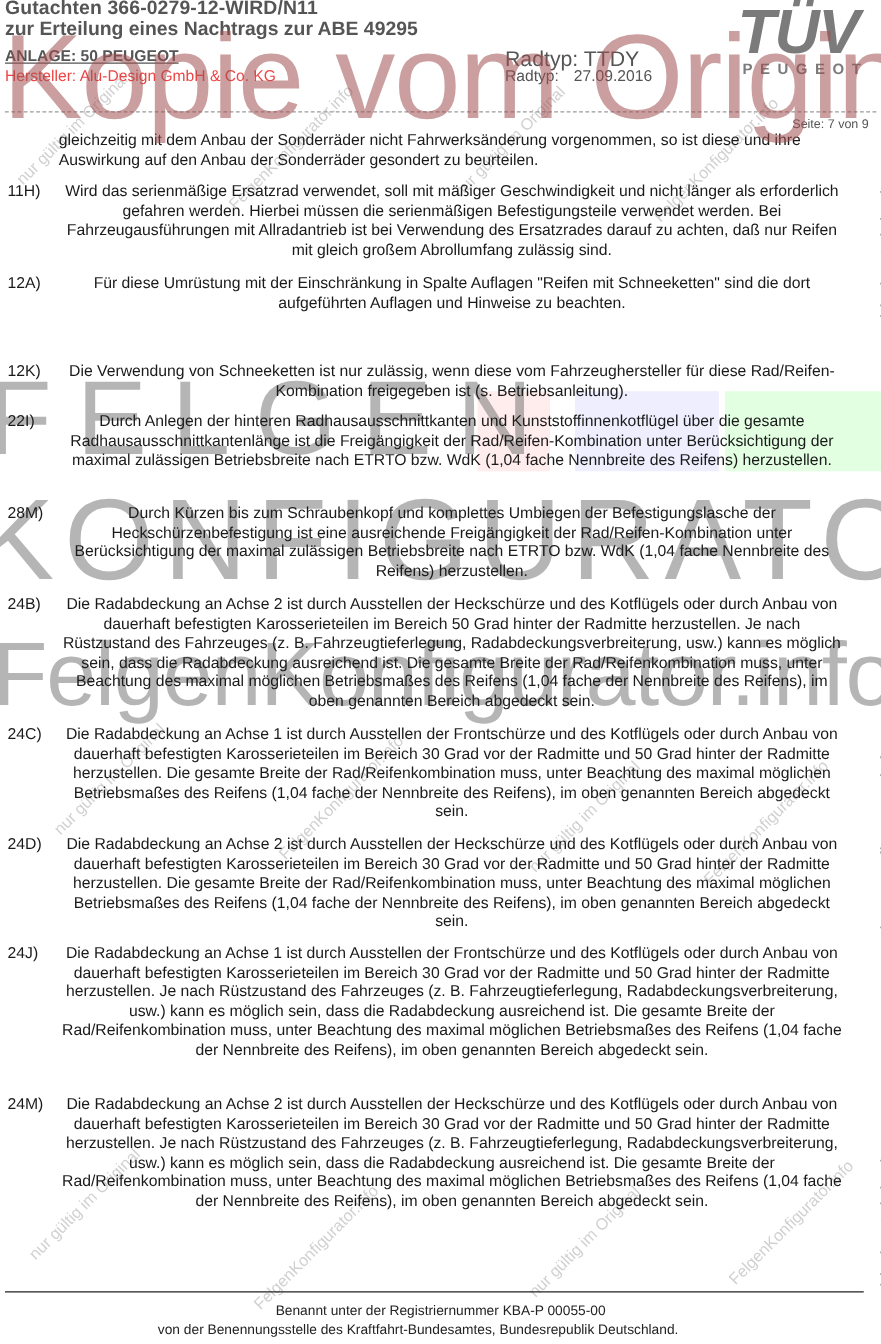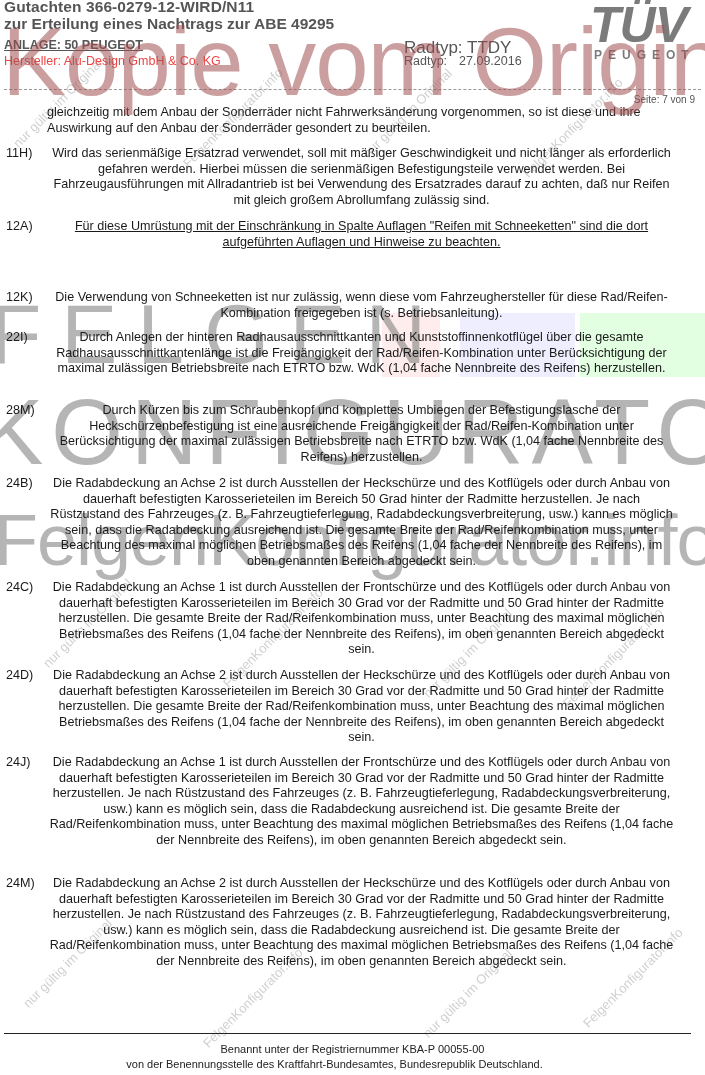--- a/index.html
+++ b/index.html
@@ -104,21 +104,21 @@
   <div class="hdr-divider"></div>
   <div class="page-num">Seite: 7 von 9</div>
 
   <div class="cont-para">gleichzeitig mit dem Anbau der Sonderräder nicht Fahrwerksänderung vorgenommen, so ist diese und ihre Auswirkung auf den Anbau der Sonderräder gesondert zu beurteilen.</div>
 
   <div class="item" style="top:146px;">
     <span class="code">11H)</span>
     <span class="txt">Wird das serienmäßige Ersatzrad verwendet, soll mit mäßiger Geschwindigkeit und nicht länger als erforderlich gefahren werden. Hierbei müssen die serienmäßigen Befestigungsteile verwendet werden. Bei Fahrzeugausführungen mit Allradantrieb ist bei Verwendung des Ersatzrades darauf zu achten, daß nur Reifen mit gleich großem Abrollumfang zulässig sind.</span>
   </div>
 
-  <div class="item" style="top:219px;text-decoration:underline;">
+  <div class="item" style="top:219px;">
     <span class="code">12A)</span>
     <span class="txt">Für diese Umrüstung mit der Einschränkung in Spalte Auflagen "Reifen mit Schneeketten" sind die dort aufgeführten Auflagen und Hinweise zu beachten.</span>
   </div>
 
   <div class="item" style="top:290px;">
     <span class="code">12K)</span>
     <span class="txt">Die Verwendung von Schneeketten ist nur zulässig, wenn diese vom Fahrzeughersteller für diese Rad/Reifen-Kombination freigegeben ist (s. Betriebsanleitung).</span>
   </div>
 
   <div class="item" style="top:330px;">

